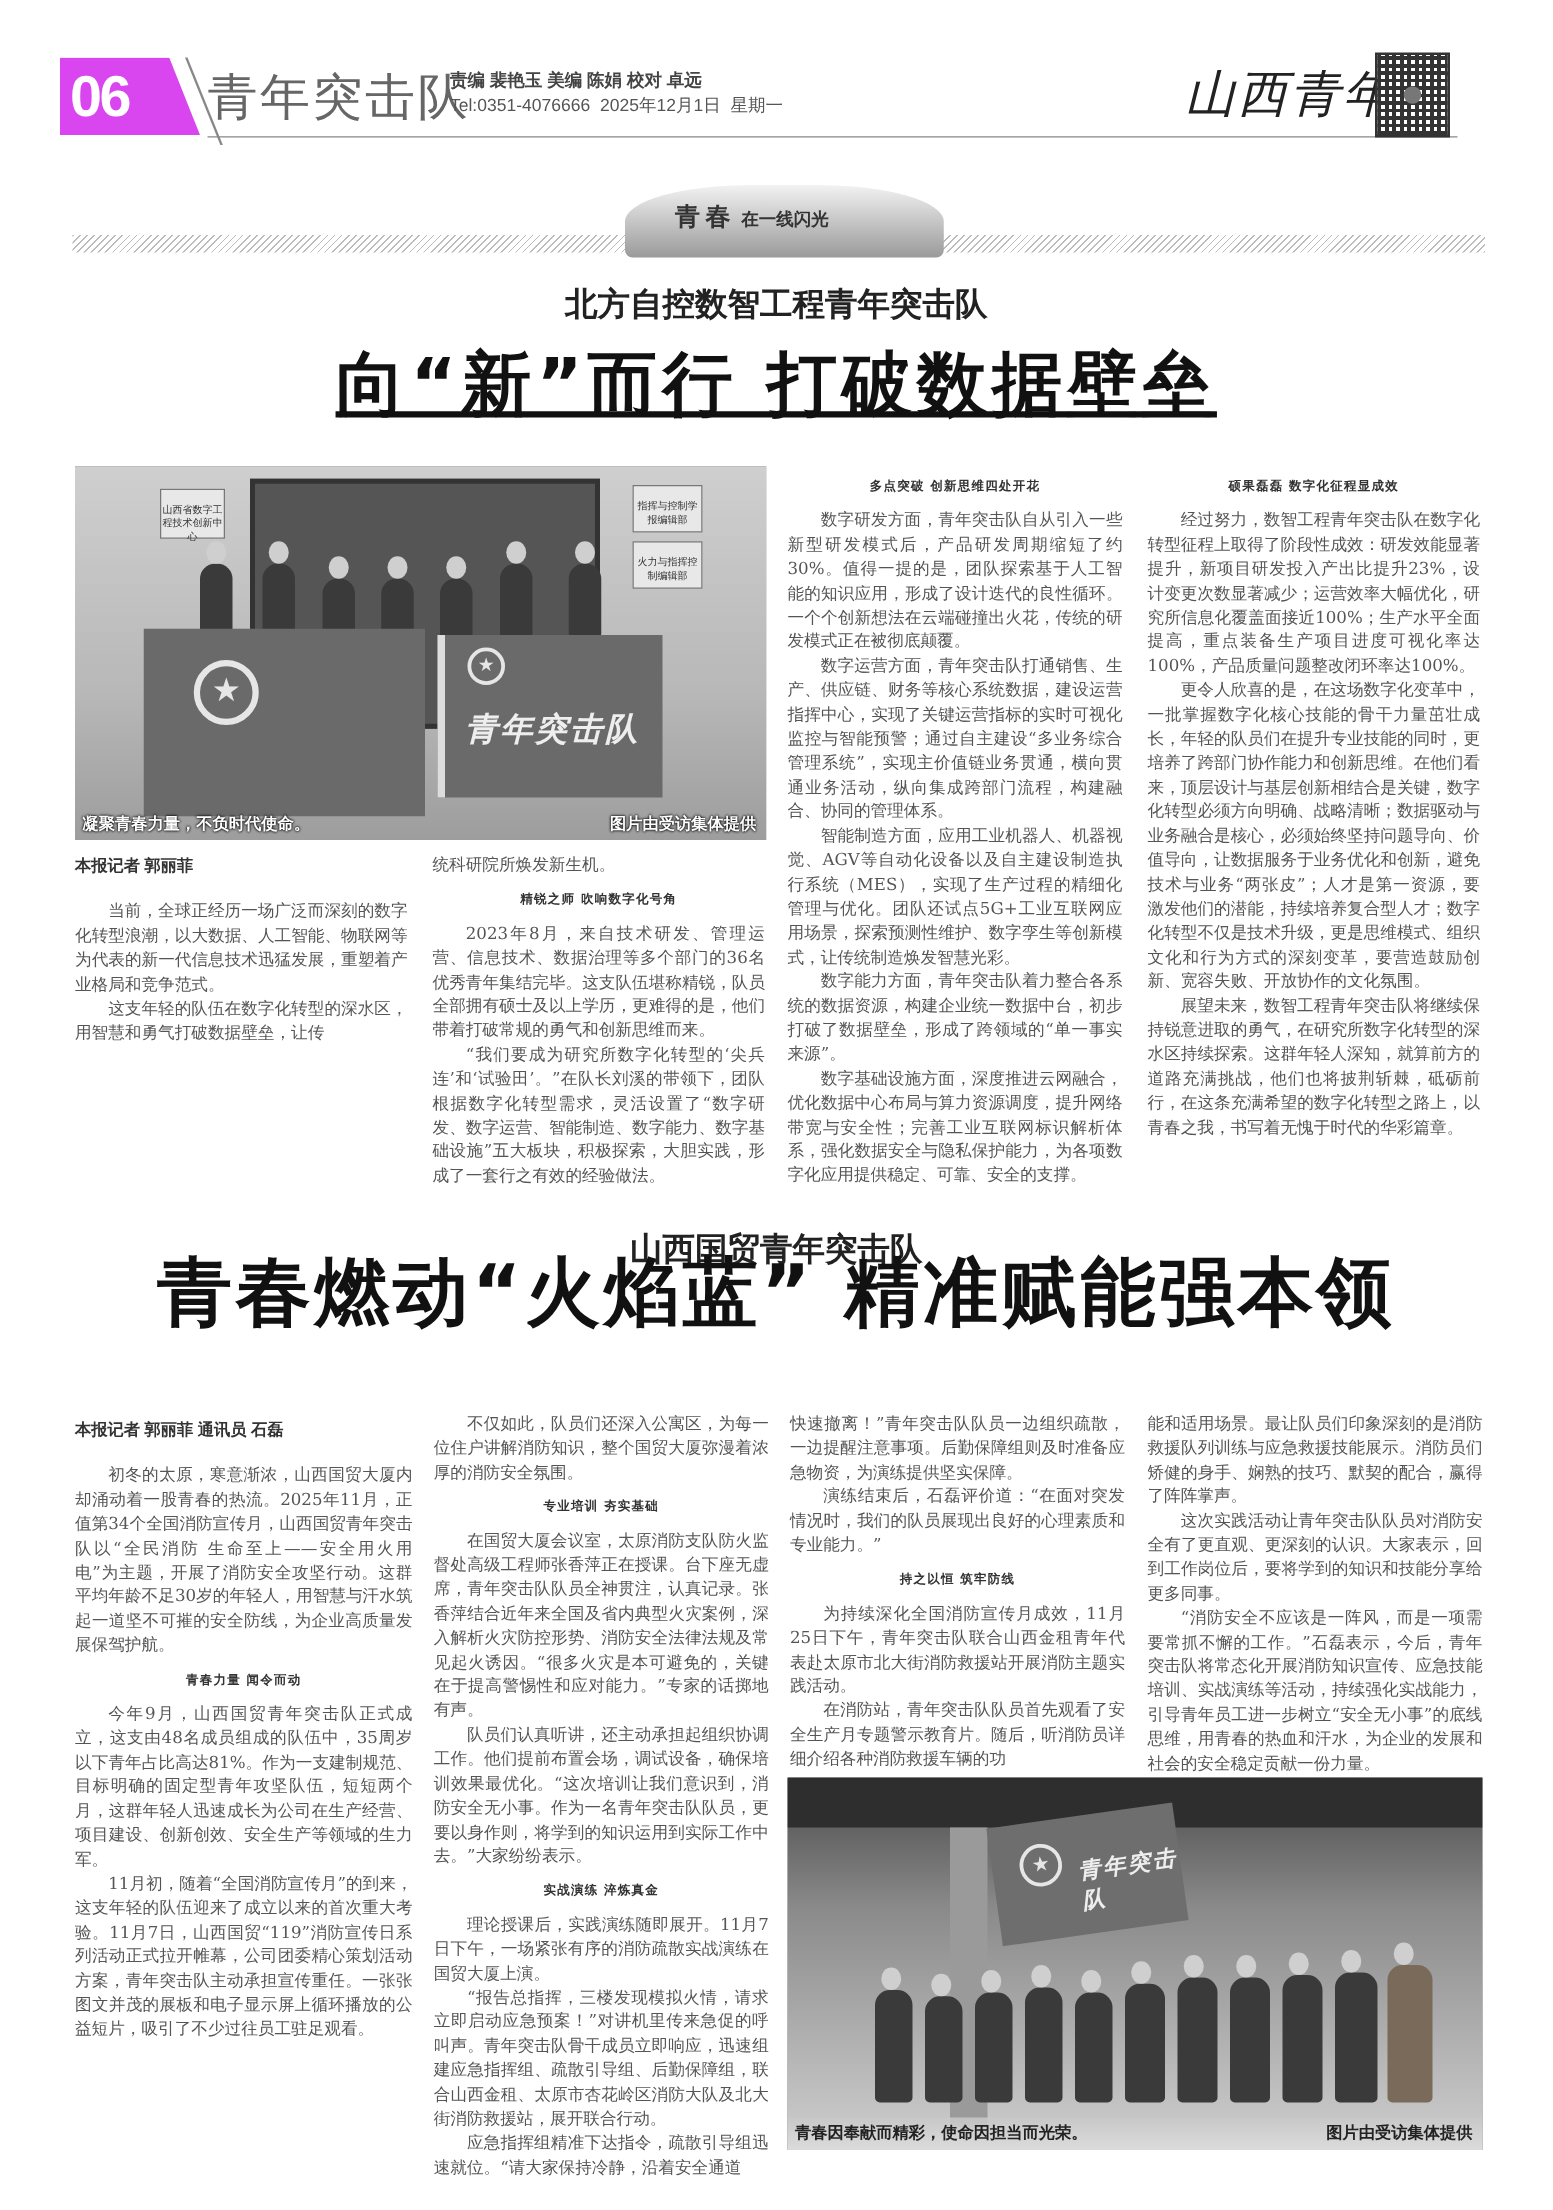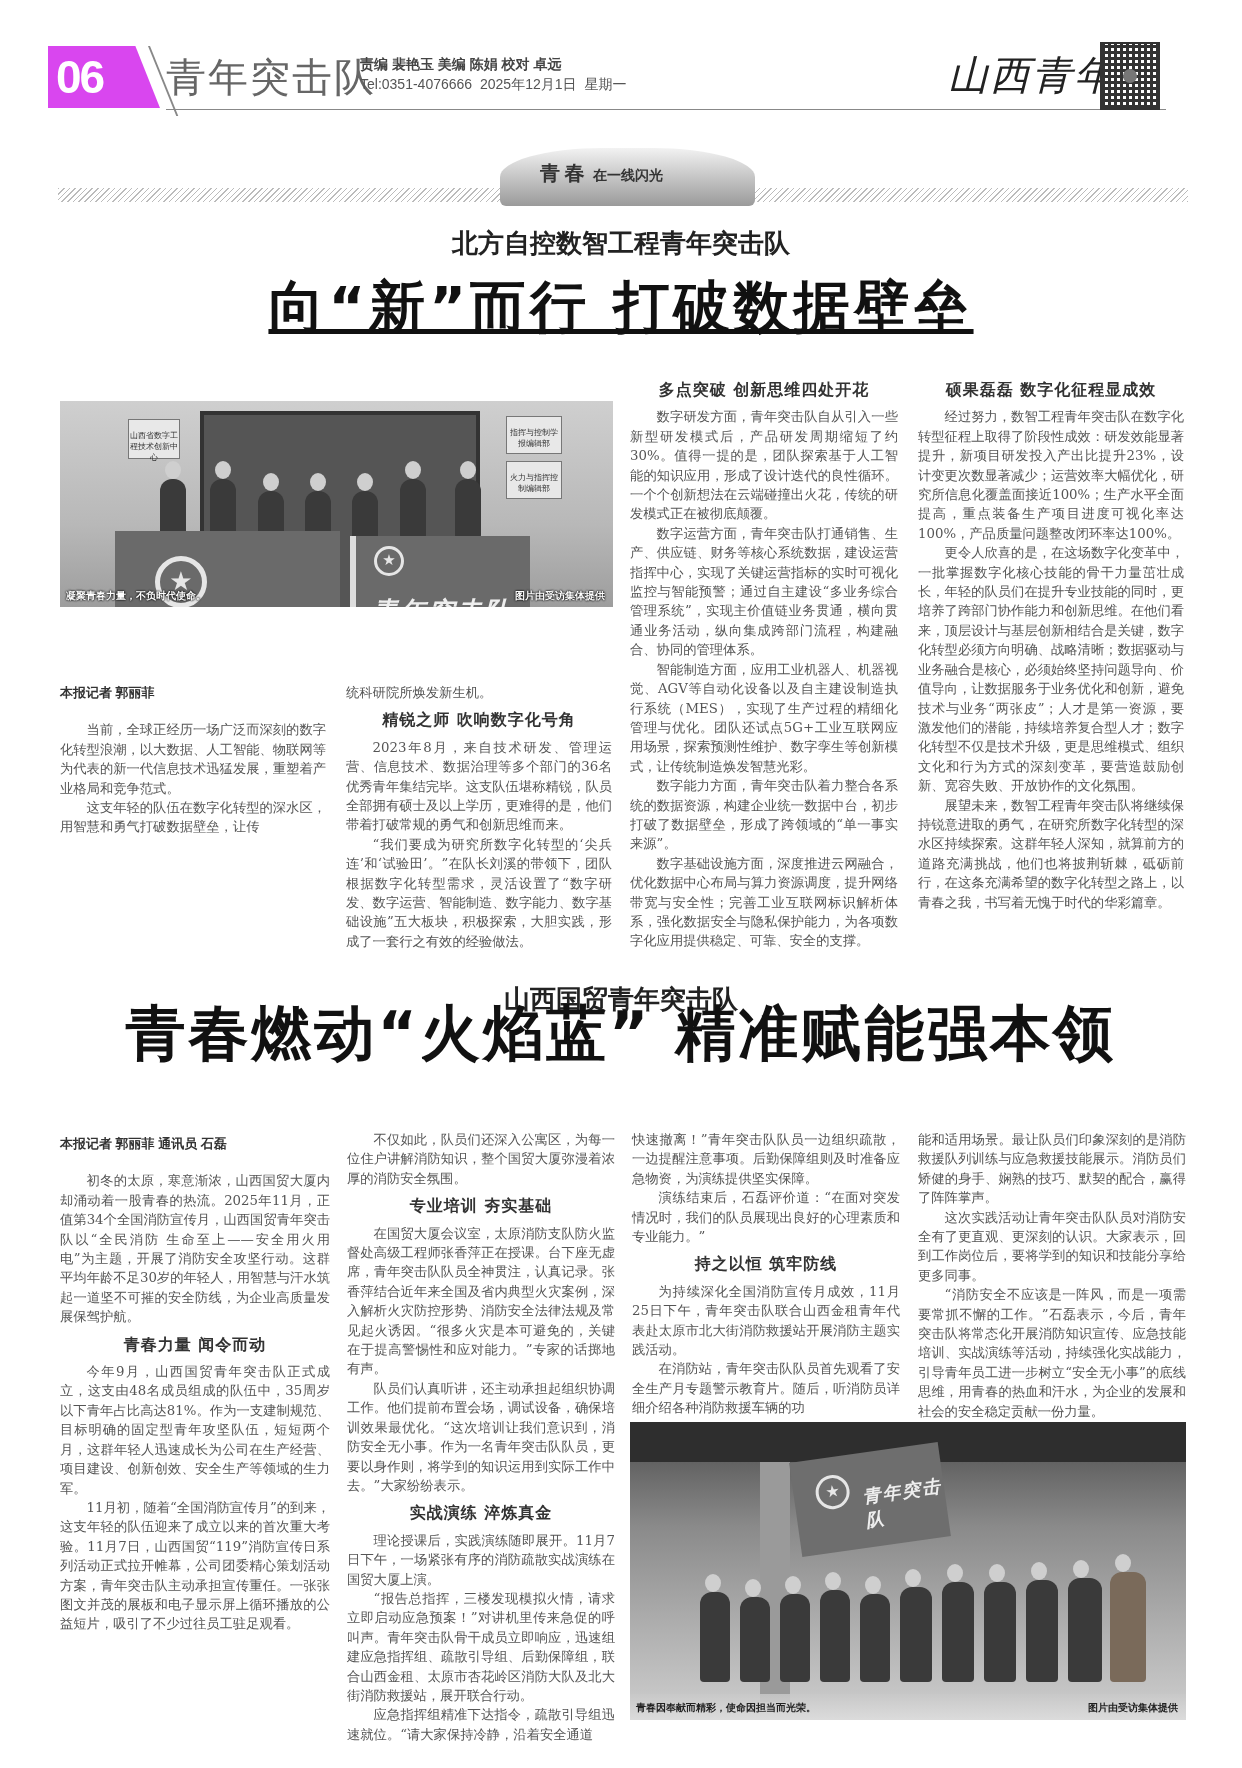--- a/index.html
+++ b/index.html
@@ -28,32 +28,32 @@
   .banner-text { position: absolute; left: 540px; top: 160px; font-family: "Liberation Sans", sans-serif; font-weight: bold; color: #333; }
   .banner-text .b1 { font-size: 20px; }
   .banner-text .b2 { font-size: 14px; margin-left: 4px; }
 
   
   .kicker { position: absolute; width: 1242px; text-align: center; font-family: "DejaVu Serif", serif; font-weight: bold; color: #222; }
   .headline { position: absolute; width: 1242px; text-align: center; font-family: "DejaVu Sans", sans-serif; font-weight: bold; color: #111; }
 
   
   .photo { position: absolute; overflow: hidden; background: #8a8a8a; }
-  .photo .caption { position: absolute; bottom: 4px; font-family: "Liberation Sans", sans-serif; font-weight: bold; font-size: 10px; color: #fff; text-shadow: 0 0 2px #000, 0 0 2px #000; text-align: center; }
+  .photo .caption { position: absolute; bottom: 4px; font-family: "Liberation Sans", sans-serif; font-weight: bold; font-size: 13px; color: #fff; text-shadow: 0 0 2px #000, 0 0 2px #000; text-align: center; }
   .photo .caption.l { left: 6px; }
   .photo .caption.r { right: 8px; }
   .caption-bar { position: absolute; left: 0; right: 0; bottom: 0; height: 26px; background: linear-gradient(180deg, rgba(200,200,200,.85), rgba(220,220,220,.95)); padding-left: 32px; }
   .caption-bar .caption { color: #222; text-shadow: none; bottom: 5px; }
 
   
   .col { position: absolute; font-size: 13.3px; line-height: 19.4px; color: #555; text-align: justify; }
   .col p { text-indent: 2em; }
   .col p.noindent { text-indent: 0; }
   .byline { font-family: "Liberation Sans", sans-serif; font-weight: bold; font-size: 13px; color: #333; margin-bottom: 18px; text-indent: 0 !important; }
-  .subhead { font-family: "DejaVu Sans", sans-serif; font-weight: bold; font-size: 16px; color: #333; text-align: center; text-indent: 0 !important; margin: 8px 0 8px; letter-spacing: 1px; }
+  .subhead { font-family: "DejaVu Sans", sans-serif; font-weight: bold; font-size: 10px; color: #333; text-align: center; text-indent: 0 !important; margin: 8px 0 8px; letter-spacing: 1px; }
 
   
   .ph-building { position: absolute; inset: 0; background: linear-gradient(180deg, #cfcfcf 0%, #b8b8b8 60%, #9d9d9d 100%); }
   .ph-door { position: absolute; left: 140px; top: 10px; width: 280px; height: 200px; background: #555; border: 4px solid #333; }
   .ph-sign { position: absolute; background: #e8e8e8; border: 1px solid #777; font-size: 8px; color: #333; text-align: center; padding-top: 10px; }
   .ph-flag { position: absolute; background: #6a6a6a; }
   .ph-emblem { position: absolute; border-radius: 50%; border: 5px solid #e6e6e6; }
   .ph-emblem::after { content: "★"; position: absolute; left: 0; right: 0; top: 50%; transform: translateY(-55%); text-align: center; color: #e6e6e6; }
   .ph-person { position: absolute; width: 26px; height: 60px; background: #3a3a3a; border-radius: 12px 12px 4px 4px; }
   .ph-person::before { content: ""; position: absolute; left: 5px; top: -18px; width: 16px; height: 18px; border-radius: 50%; background: #cfcfcf; }
@@ -83,21 +83,21 @@
 <div class="banner-art"></div>
 <div class="banner-text">
   <span class="b1">青</span>
   <span class="b1">春</span>
   <span class="b2">在一线闪光</span>
 </div>
 
 <div class="kicker" style="top:226px; font-size:26px;">北方自控数智工程青年突击队</div>
 <div class="headline" style="top:270px; font-size:56px; letter-spacing:4px;text-decoration:underline;">向“新”而行 打破数据壁垒</div>
 
-<div class="photo" style="left:60px; top:373px; width:553px; height:206px;margin-top:28px;">
+<div class="photo" style="left:60px; top:373px; width:553px; height:299px;">
   <div class="ph-building"></div>
   <div class="ph-door"></div>
   <div class="ph-sign" style="left:68px; top:18px; width:52px; height:40px;">山西省数字工程技术创新中心</div>
   <div class="ph-sign" style="left:446px; top:15px; width:56px; height:38px;">指挥与控制学报编辑部</div>
   <div class="ph-sign" style="left:446px; top:60px; width:56px; height:38px;">火力与指挥控制编辑部</div>
   <div class="ph-person" style="left:100px; top:78px;"></div>
   <div class="ph-person" style="left:150px; top:78px;"></div>
   <div class="ph-person" style="left:198px; top:90px;"></div>
   <div class="ph-person" style="left:245px; top:90px;"></div>
   <div class="ph-person" style="left:292px; top:90px;"></div>

